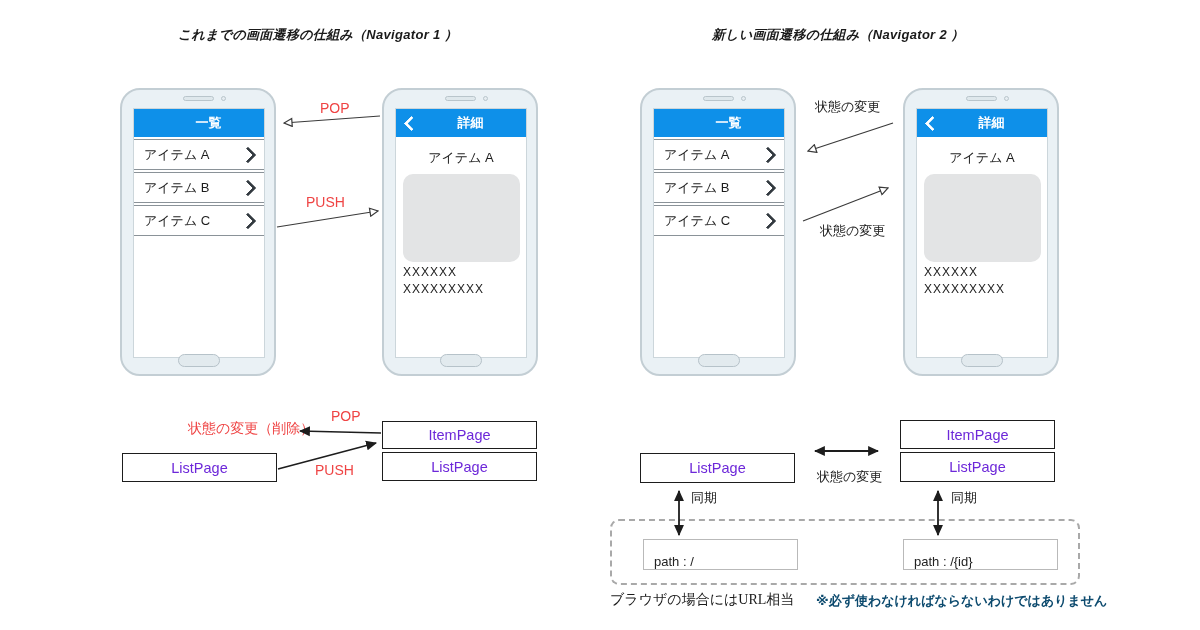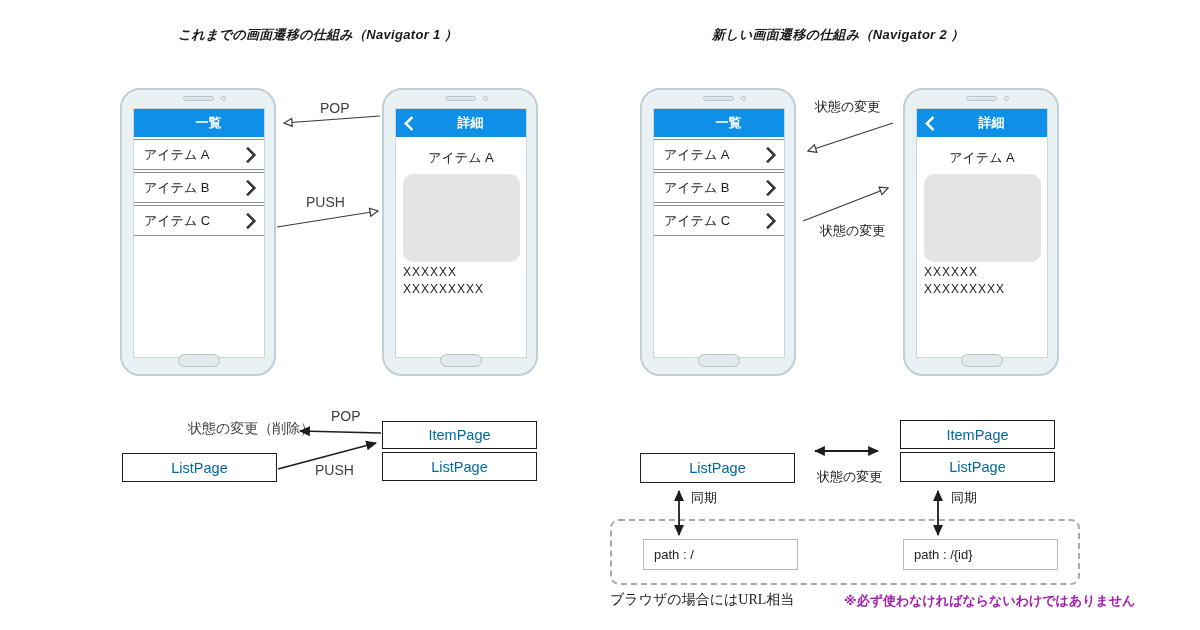--- a/index.html
+++ b/index.html
@@ -54,31 +54,31 @@
   .dtitle{margin-top:12px;text-align:center;font-size:13px;color:#1c1c1c;}
   .ph-img{
     position:absolute;left:7px;top:65px;width:117px;height:88px;
     background:#e3e4e5;border-radius:10px;
   }
   .xline{position:absolute;left:7px;font-size:12px;letter-spacing:1px;color:#222;}
 
   
   .pbox{
     position:absolute;box-sizing:border-box;border:1.6px solid #1d1d1d;background:#fff;
-    display:flex;align-items:center;justify-content:center;font-size:14.5px;color:#0369a1;
-  }
-  .lbl{position:absolute;font-size:14px;color:#404040;white-space:nowrap;}
+    display:flex;align-items:center;justify-content:center;font-size:14.5px;color:#6d28d9;
+  }
+  .lbl{position:absolute;font-size:14px;color:#ef4444;white-space:nowrap;}
   .lbl-jp{position:absolute;font-size:13px;color:#1a1a1a;white-space:nowrap;}
   .dashed{
     position:absolute;border:2px dashed #a9a9a9;border-radius:9px;background:transparent;
     box-sizing:border-box;
   }
   .pathbox{
     position:absolute;box-sizing:border-box;border:1.3px solid #b9b9b9;background:#fff;
-    font-size:13px;color:#222;display:flex;align-items:center;padding-left:10px;
+    font-size:13px;color:#222;display:flex;align-items:flex-end;padding-left:10px;
   }
   .footnote{position:absolute;font-size:14px;color:#1a1a1a;white-space:nowrap;font-family:Liberation Serif, serif;}
   .footwarn{position:absolute;font-size:13px;font-weight:bold;white-space:nowrap;}
   svg.arrows{position:absolute;left:0;top:0;pointer-events:none;}
 </style>
 </head>
 <body>
 
 <div class="abs title" style="left:178px;top:26px;">これまでの画面遷移の仕組み（Navigator 1 ）</div>
 <div class="abs title" style="left:712px;top:26px;">新しい画面遷移の仕組み（Navigator 2 ）</div>
@@ -192,21 +192,21 @@
 
 <div class="dashed" style="left:610px;top:519px;width:470px;height:66px;"></div>
 <div class="pathbox" style="left:643px;top:539px;width:155px;height:31px;">
     <span>path : /</span>
   </div>
 <div class="pathbox" style="left:903px;top:539px;width:155px;height:31px;">
     <span>path : /{id}</span>
   </div>
 
 <div class="footnote" style="left:610px;top:591px;">ブラウザの場合にはURL相当</div>
-<div class="footwarn" style="left:844px;top:592px;color:#a21caf;">※必ず使わなければならないわけではありません</div>
+<div class="footwarn" style="left:816px;top:592px;color:#0c4a6e;">※必ず使わなければならないわけではありません</div>
 
 <svg class="arrows" width="1200" height="630" viewBox="0 0 1200 630">
   <defs>
     <marker id="open" viewBox="0 0 10 10" markerWidth="10" markerHeight="10" refX="9" refY="5" orient="auto" markerUnits="userSpaceOnUse">
       <path d="M1,1 L9,5 L1,9 Z" fill="#ffffff" stroke="#3a3a3a" stroke-width="1.2"></path>
     </marker>
     <marker id="solid" viewBox="0 0 10 10" markerWidth="11" markerHeight="11" refX="9" refY="5" orient="auto" markerUnits="userSpaceOnUse">
       <path d="M0,0.5 L10,5 L0,9.5 Z" fill="#1d1d1d"></path>
     </marker>
     <marker id="solidrev" viewBox="0 0 10 10" markerWidth="11" markerHeight="11" refX="9" refY="5" orient="auto-start-reverse" markerUnits="userSpaceOnUse">

